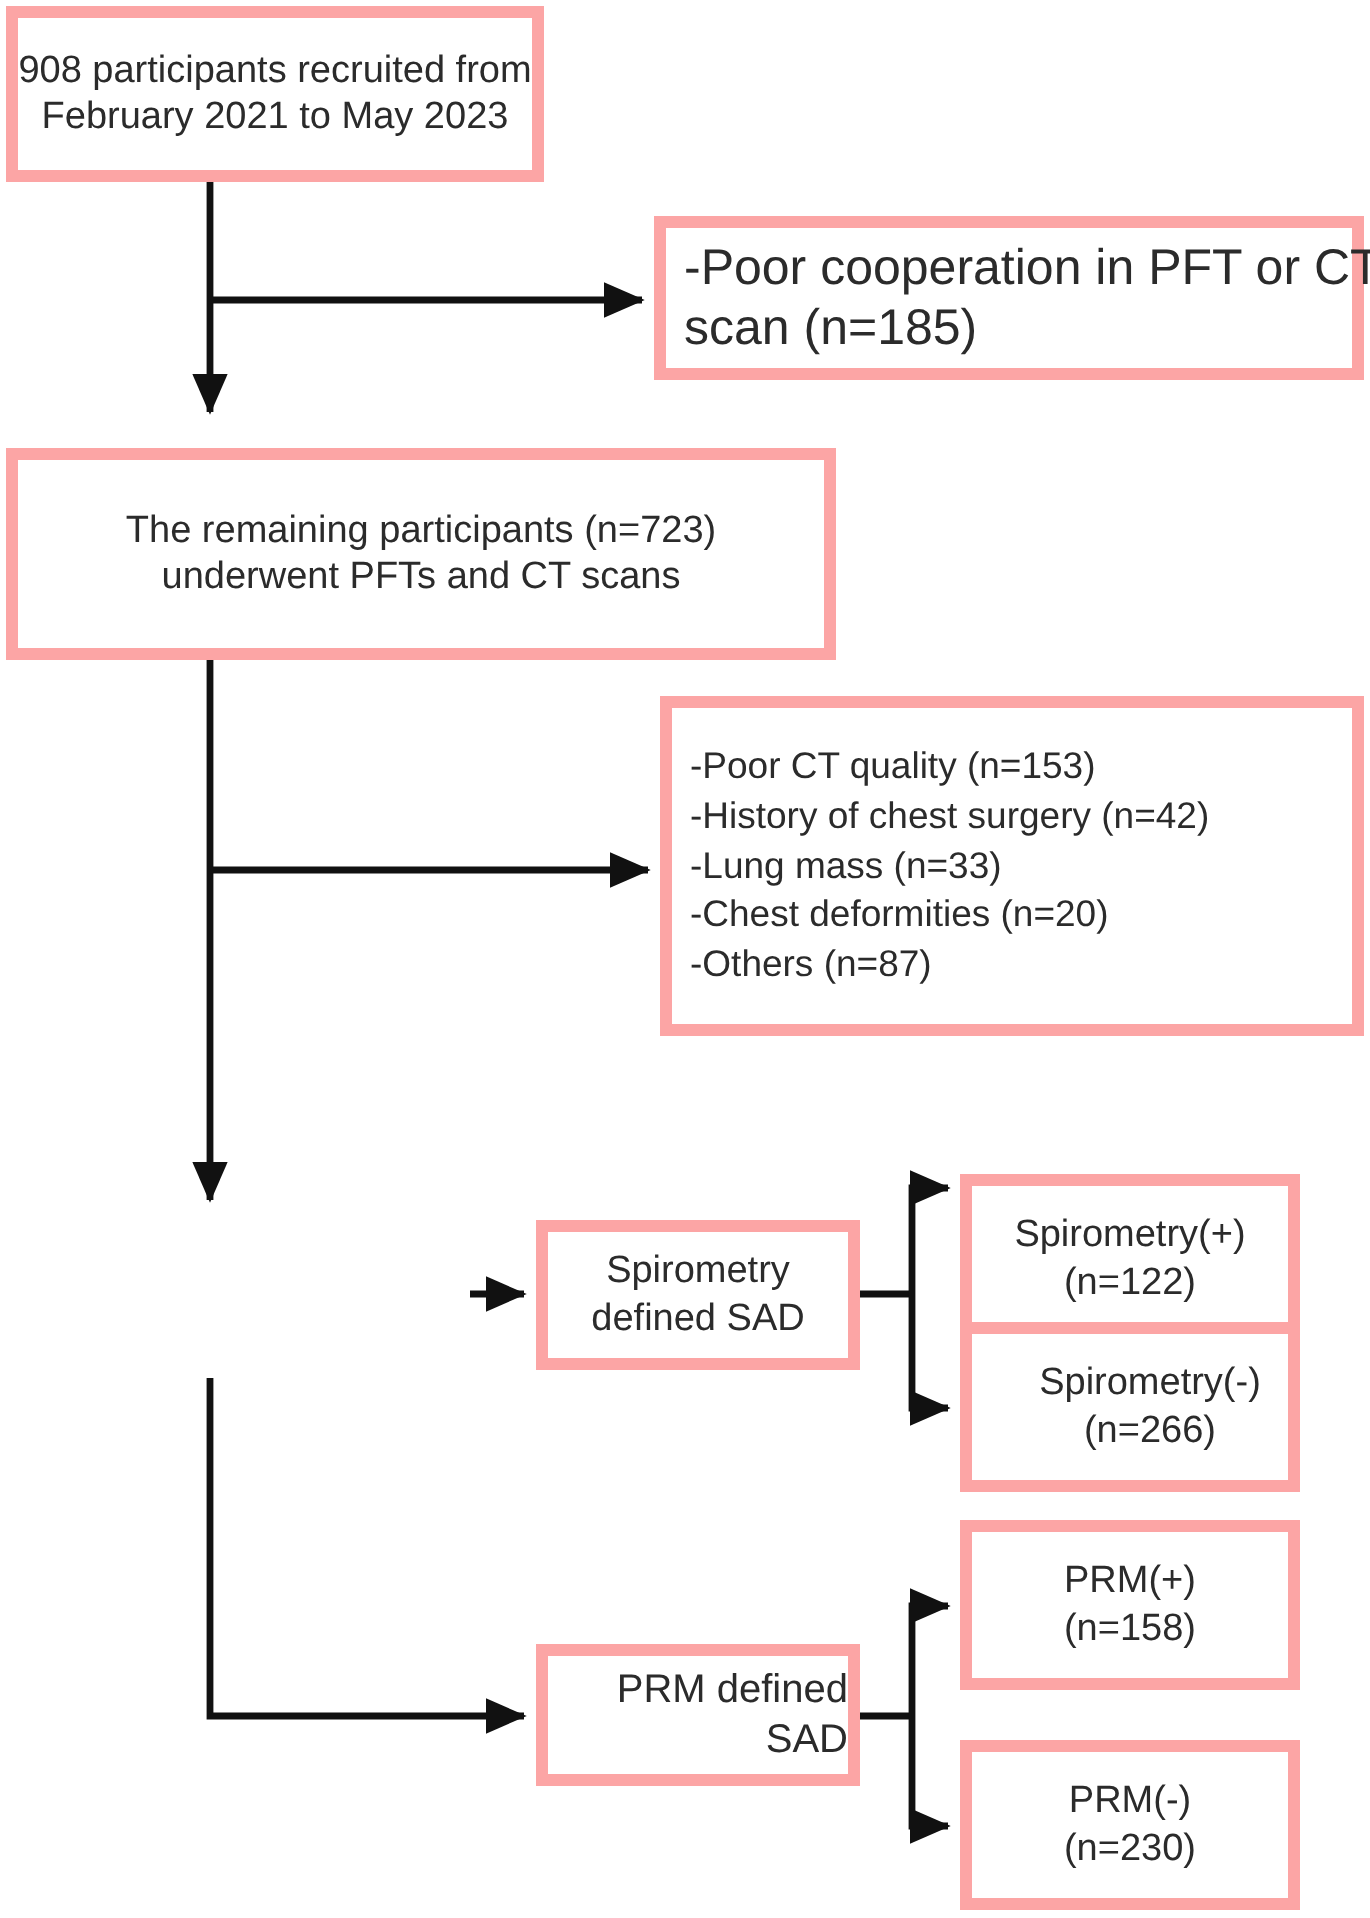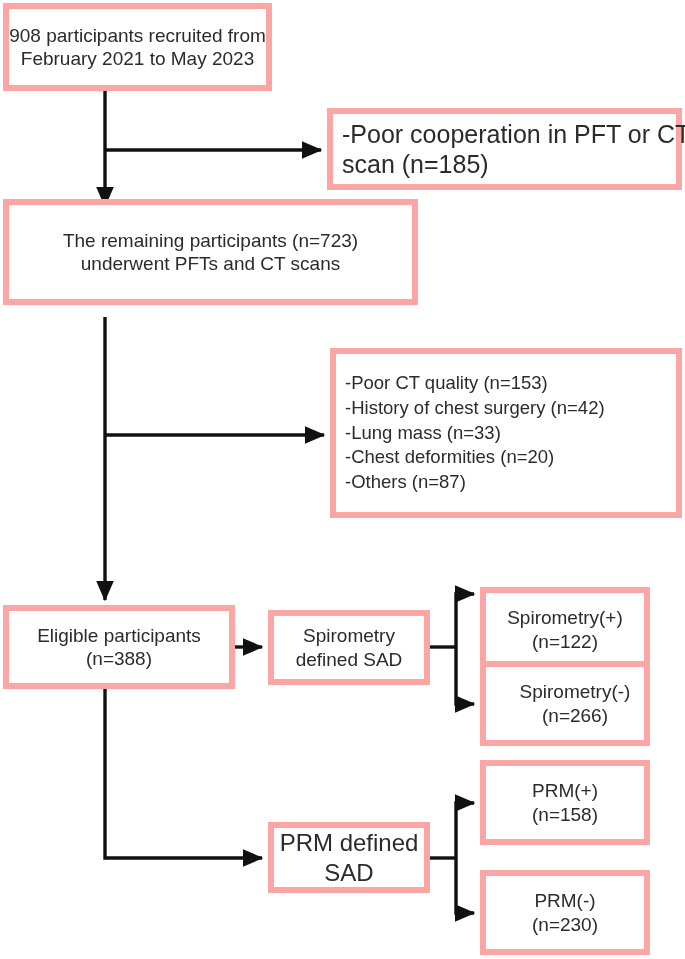--- a/index.html
+++ b/index.html
@@ -46,25 +46,25 @@
   .node.leftal {
     align-items: flex-start;
     justify-content: center;
     padding-left: 9px;
   }
   .node.leftal .line { text-align: left; }
 
   
   #node-recruited   { left: 3px;   top: 3px;   width: 269px; height: 88px;  font-size: 19px; }
   #node-excl-1      { left: 327px; top: 108px; width: 355px; height: 82px;  font-size: 25px; }
-  #node-remaining   { left: 3px;   top: 199px; width: 415px; height: 106px; font-size: 19px; }
+  #node-remaining   { left: 3px;   top: 224px; width: 415px; height: 106px; font-size: 19px; }
   #node-excl-2      { left: 330px; top: 348px; width: 352px; height: 170px; font-size: 18.5px; }
   #node-eligible    { left: 3px;   top: 605px; width: 232px; height: 84px;  font-size: 19px; }
   #node-spiro-sad   { left: 268px; top: 610px; width: 162px; height: 75px;  font-size: 19px; }
-  #node-prm-sad     { left: 268px; top: 822px; width: 162px; height: 71px;  font-size: 24px; }
+  #node-prm-sad     { left: 268px; top: 822px; width: 162px; height: 71px;  font-size: 20px; align-items: flex-end; }
   #node-spiro-pos   { left: 480px; top: 551px; width: 170px; height: 85px;  font-size: 19px; margin-top: 36px; }
   #node-spiro-neg   { left: 480px; top: 661px; width: 170px; height: 85px;  font-size: 19px; padding-left: 20px; }
   #node-prm-pos     { left: 480px; top: 760px; width: 170px; height: 85px;  font-size: 19px; }
   #node-prm-neg     { left: 480px; top: 870px; width: 170px; height: 85px;  font-size: 19px; }
 
   #node-excl-2 .line { line-height: 1.35; }
 </style>
 </head>
 <body>
 
@@ -116,24 +116,20 @@
   </div>
 
   <div class="node leftal" id="node-excl-2">
     <span class="line">-Poor CT quality (n=153)</span>
     <span class="line">-History of chest surgery (n=42)</span>
     <span class="line">-Lung mass (n=33)</span>
     <span class="line">-Chest deformities (n=20)</span>
     <span class="line">-Others (n=87)</span>
   </div>
 
-  <div class="node center" id="node-eligible">
-    <span class="line">Eligible participants</span>
-    <span class="line">(n=388)</span>
-  </div>
 
   <div class="node center" id="node-spiro-sad">
     <span class="line">Spirometry</span>
     <span class="line">defined SAD</span>
   </div>
 
   <div class="node center" id="node-prm-sad">
     <span class="line">PRM defined</span>
     <span class="line">SAD</span>
   </div>

